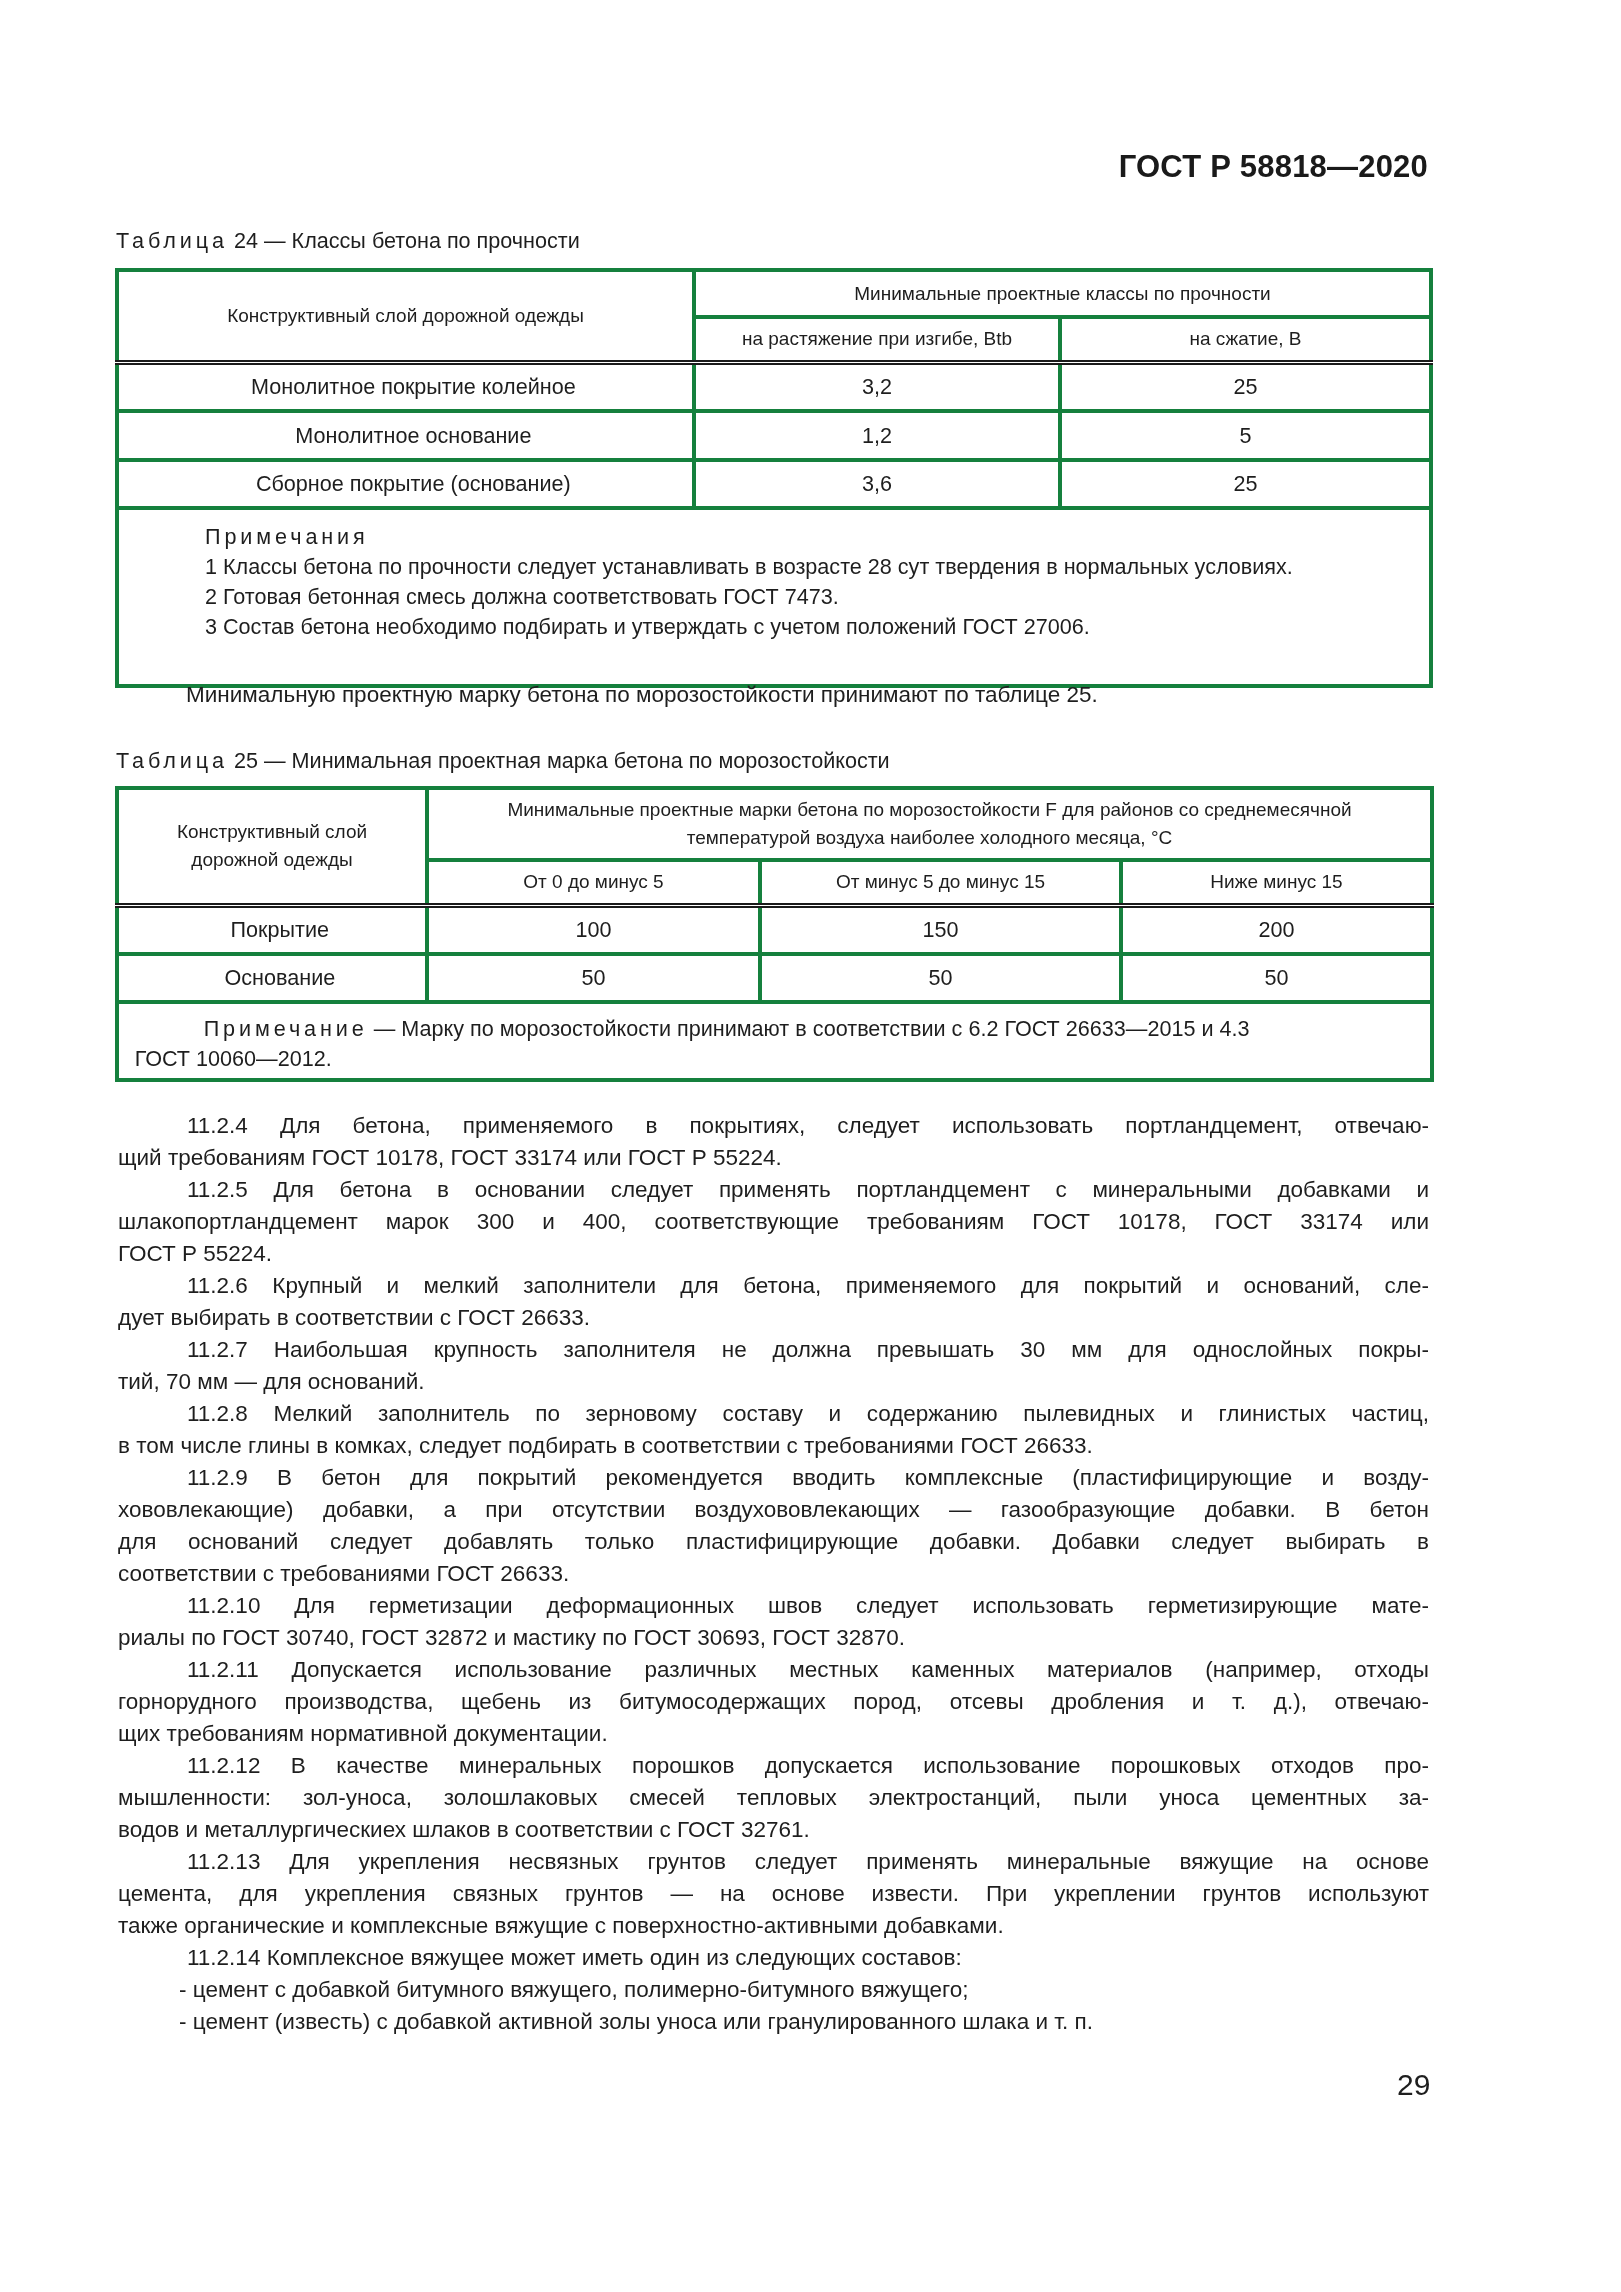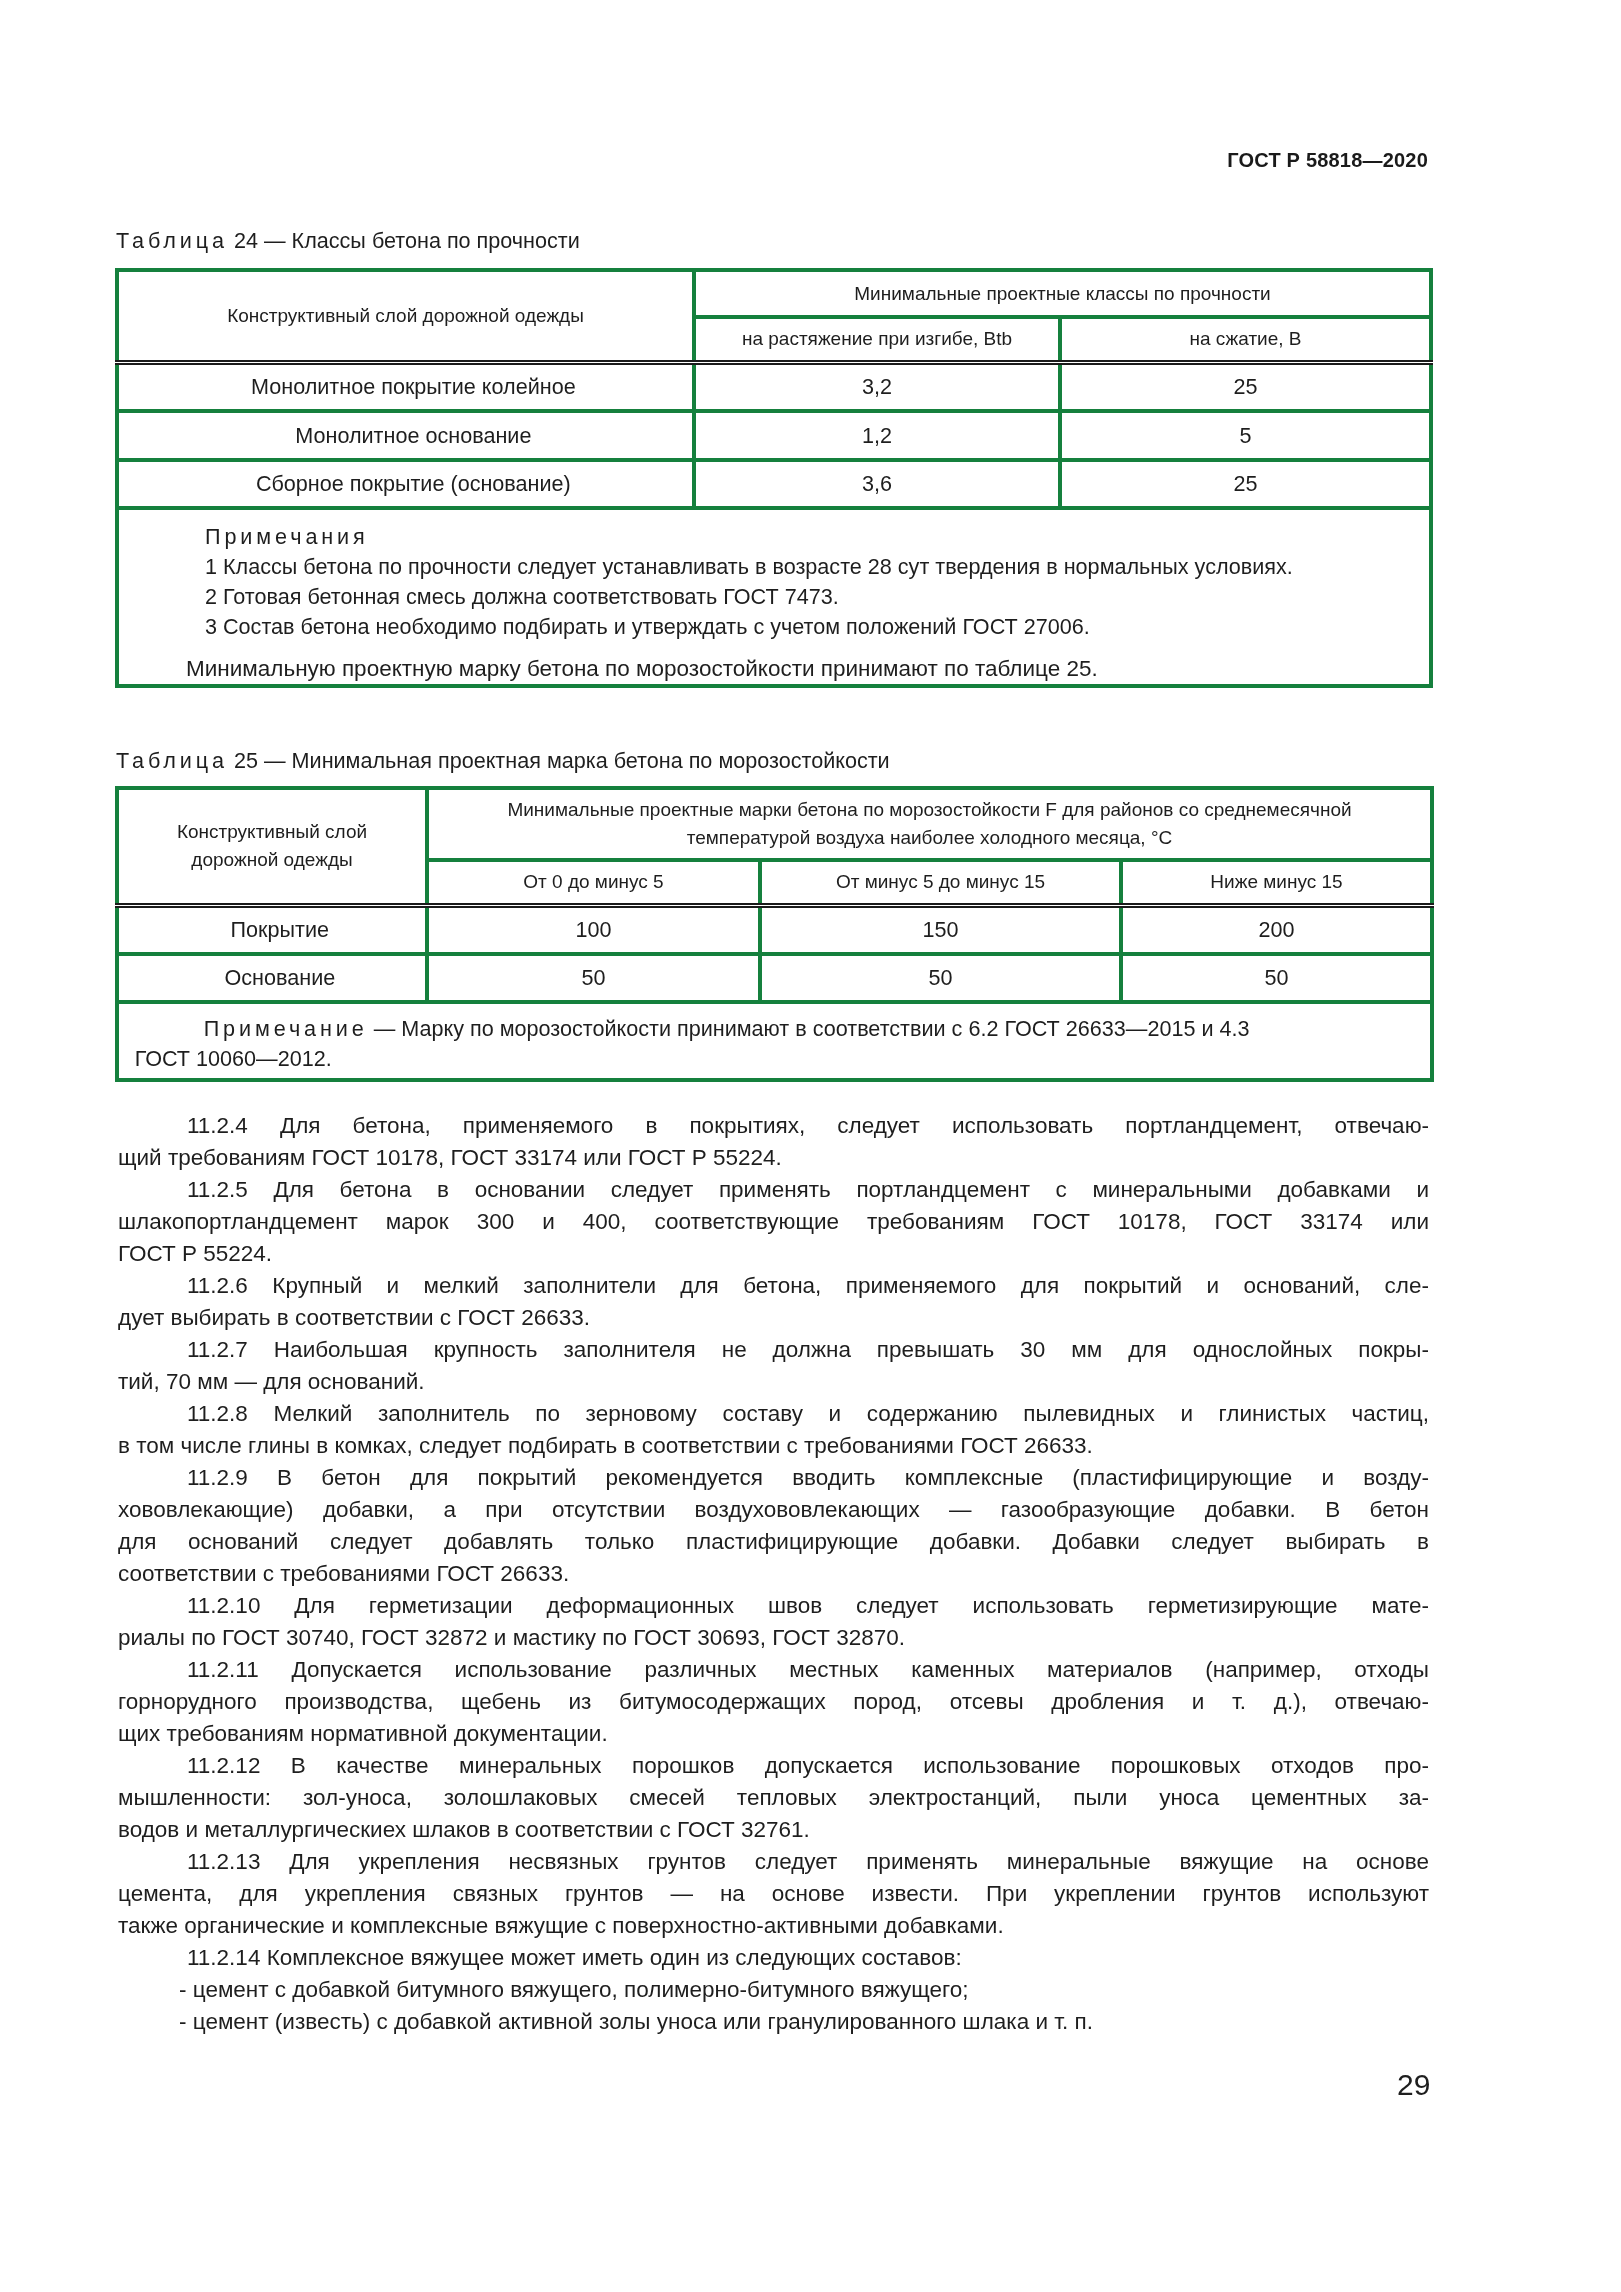--- a/index.html
+++ b/index.html
@@ -1,19 +1,19 @@
 <!DOCTYPE html>
 <html><head>
 <meta charset="utf-8">
 <style>
   html, body { margin:0; padding:0; background:#fff; }
   body { width:1621px; height:2293px; position:relative; overflow:hidden;
          font-family:"Liberation Sans", sans-serif; color:#1e1e1e; }
   .abs { position:absolute; }
-  .hdr { right:193px; top:149px; font-size:20px; font-weight:bold; color:#1a1a1a; letter-spacing:0.2px; }
+  .hdr { right:193px; top:149px; font-size:31px; font-weight:bold; color:#1a1a1a; letter-spacing:0.2px; }
   .caption { font-size:21.6px; white-space:nowrap; }
   .sp { letter-spacing:3.9px; }
   table.gt { position:absolute; border-collapse:collapse; table-layout:fixed; font-size:21.6px; }
   table.gt td { border:4px solid #15803d; padding:0; text-align:center; vertical-align:middle; }
   table.gt td.l { text-align:center; padding-left:15.7px; }
   table.gt td.hs { font-size:19px; line-height:28px; }
   table.gt tr.dbl td { border-bottom:5.9px double #1a1a1a; }
   table.gt td.note { text-align:left; vertical-align:top; font-size:21.6px; }
   .p { position:absolute; left:118px; width:1311px; font-size:22.5px; line-height:32px; text-align:justify; }
   .p .ln { display:block; white-space:nowrap; height:32px; text-align-last:justify; }
@@ -63,21 +63,21 @@
     <td colspan="3" class="note" style="padding:11.8px 0 0 86px; line-height:30px;">
       <div class="sp">Примечания</div>
       <div>1 Классы бетона по прочности следует устанавливать в возрасте 28 сут твердения в нормальных условиях.</div>
       <div>2 Готовая бетонная смесь должна соответствовать ГОСТ 7473.</div>
       <div>3 Состав бетона необходимо подбирать и утверждать с учетом положений ГОСТ 27006.</div>
     </td>
   </tr>
 </tbody>
   </table>
 
-<div class="abs" style="left:186px; top:656px; font-size:22.5px; white-space:nowrap;">Минимальную проектную марку бетона по морозостойкости принимают по таблице 25.</div>
+<div class="abs" style="left:186px; top:682px; font-size:22.5px; white-space:nowrap;">Минимальную проектную марку бетона по морозостойкости принимают по таблице 25.</div>
 
 <div class="abs caption" style="left:116px; top:748px;"><span class="sp">Таблица</span><span> 25 — Минимальная проектная марка бетона по морозостойкости</span></div>
 
 <table class="gt" style="left:115px; top:786px; width:1314px;">
   <colgroup>
       <col style="width:310px">
       <col style="width:333px">
       <col style="width:361px">
       <col style="width:311px">
     </colgroup>

